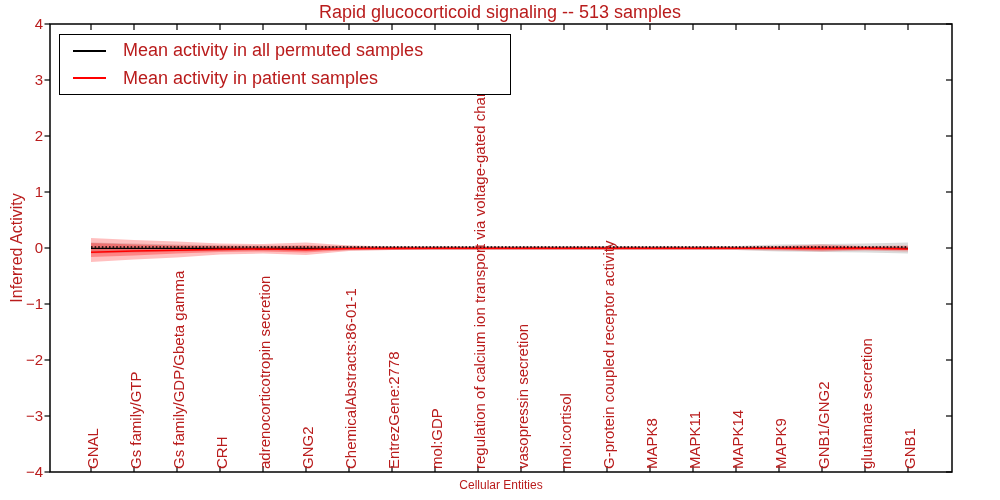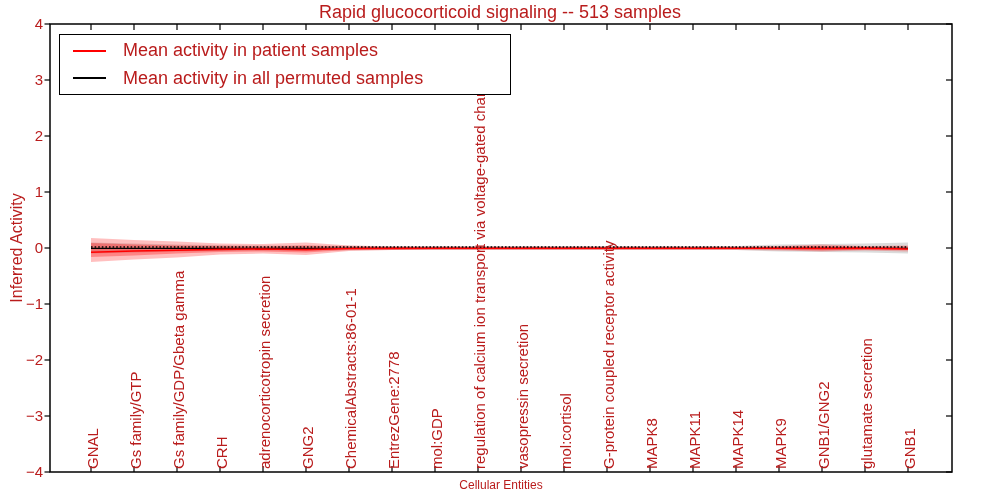--- a/index.html
+++ b/index.html
@@ -155,22 +155,22 @@
       <div class="xtick-label" style="left: 687px; top: 469px;">MAPK11</div>
       <div class="xtick-label" style="left: 730px; top: 469px;">MAPK14</div>
       <div class="xtick-label" style="left: 773px; top: 469px;">MAPK9</div>
       <div class="xtick-label" style="left: 816px; top: 469px;">GNB1/GNG2</div>
       <div class="xtick-label" style="left: 859px; top: 469px;">glutamate secretion</div>
       <div class="xtick-label" style="left: 902px; top: 469px;">GNB1</div>
     </div>
 
   <div class="legend">
     <div class="legend-entry">
+      <span class="legend-line" id="legend-line-0" style="background: rgb(0, 0, 0);"></span>
+      <span class="legend-label">Mean activity in all permuted samples</span>
+    </div>
+    <div class="legend-entry">
       <span class="legend-line" id="legend-line-1" style="background: rgb(255, 0, 0);"></span>
       <span class="legend-label">Mean activity in patient samples</span>
-    </div>
-    <div class="legend-entry">
-      <span class="legend-line" id="legend-line-0" style="background: rgb(0, 0, 0);"></span>
-      <span class="legend-label">Mean activity in all permuted samples</span>
     </div>
   </div>
 
 </div>
 
 </body></html>

